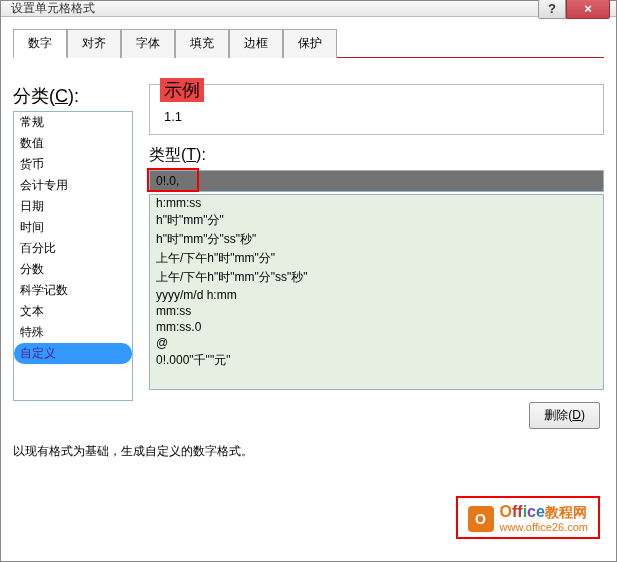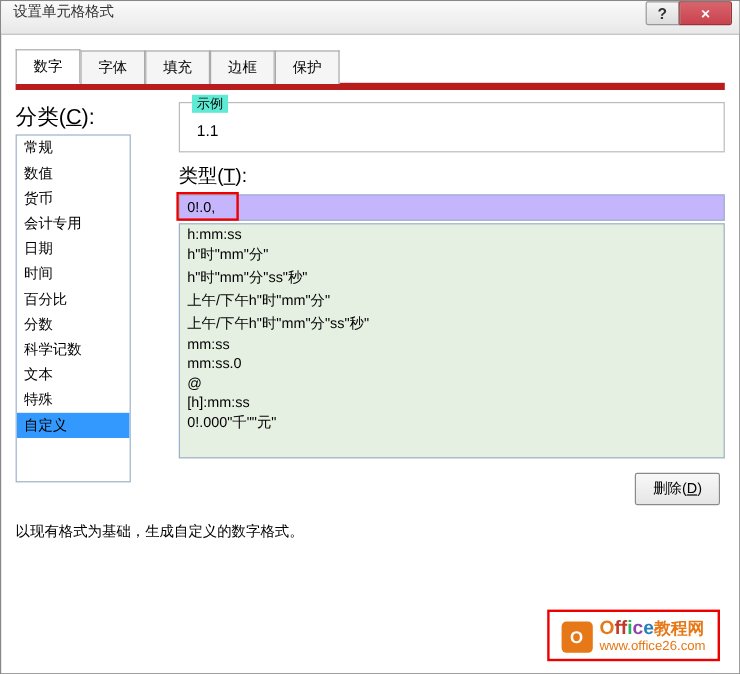--- a/index.html
+++ b/index.html
@@ -1,39 +1,39 @@
 <!DOCTYPE html>
 <html><head>
   <meta charset="utf-8">
   <style>
     * { box-sizing: border-box; margin: 0; padding: 0; }
     body { font-family: "Microsoft YaHei", SimSun, sans-serif; font-size: 12px; background: #f0f0f0; width: 617px; height: 562px; position: relative; }
     .window { width: 617px; height: 562px; background: #fff; border: 1px solid #888; position: relative; }
-    .titlebar { height: 28px; background: linear-gradient(#fafafa, #e8e8e8); border-bottom: 1px solid #bbb; display: flex; align-items: flex-start; padding: 0 6px; }
+    .titlebar { height: 16px; background: linear-gradient(#fafafa, #e8e8e8); border-bottom: 1px solid #bbb; display: flex; align-items: center; padding: 0 6px; }
     .titlebar-text { flex: 1; font-size: 12px; color: #333; padding-left: 4px; }
     .titlebar-btns { display: flex; gap: 0; }
     .help-btn { width: 28px; height: 20px; background: linear-gradient(#f5f5f5,#dcdcdc); border: 1px solid #999; color: #333; display: flex; align-items:center; justify-content:center; font-weight:bold; font-size:13px; border-radius: 2px 0 0 2px; cursor: pointer; }
     .close-btn { width: 44px; height: 20px; background: linear-gradient(#d9646c,#c8434e); border: 1px solid #933; color:#fff; display:flex; align-items:center; justify-content:center; font-weight:bold; font-size:13px; border-radius: 0 2px 2px 0; cursor: pointer; }
     .body { padding: 12px; position: relative; height: calc(100% - 28px); }
-    .tabs { display:flex; border-bottom: 6px solid #b91c1c; margin-bottom: 10px; align-items: flex-end; }
+    .tabs { display:flex; border-bottom: 1px solid #b91c1c; margin-bottom: 26px; }
     .tab { padding: 5px 14px; border: 1px solid #aaa; border-bottom: none; background: #f5f5f5; margin-right: 0; margin-bottom:-1px; cursor:pointer; font-size:12px; }
     .tab.active { background:#fff; border-bottom: 1px solid #fff; }
     .content { display:flex; gap: 16px; }
     .left-col { width: 120px; }
     .cat-label { font-size: 18px; margin-bottom: 3px; }
-    .cat-list { border: 1px solid #9cb2c9; width: 96px; height: 290px; overflow:auto; background:#fff; }
+    .cat-list { border: 1px solid #9cb2c9; width: 120px; height: 290px; overflow:auto; background:#fff; }
     .cat-item { padding: 2px 6px; font-size:12px; cursor:pointer; }
-    .cat-item.selected { background: #3399ff; color: #000000; }
+    .cat-item.selected { background: #3399ff; color: #4c1d95; border-radius: 10px; }
     .right-col { flex: 1; position: relative; }
     .example-area { border: 1px solid #bbb; padding: 6px 10px 10px 10px; margin-bottom: 10px; position: relative; }
-    .example-legend { position: relative; top: -13px; background: #5eead4; padding: 0 4px; display:inline-block; font-size:11px; }
+    .example-legend { position: relative; top: -13px; background: #ef4444; padding: 0 4px; display:inline-block; font-size:18px; }
     .example-value { font-size: 13px; padding-left: 4px; margin-top: -6px; }
     .type-label { font-size:16px; margin-bottom: 4px; }
     .type-input-wrap { position: relative; }
-    .type-input { width: 100%; border: 1px solid #9cb2c9; background: #c4b5fd; padding: 3px 6px; font-size:12px; font-family: inherit; }
+    .type-input { width: 100%; border: 1px solid #9cb2c9; background: #737373; padding: 3px 6px; font-size:12px; font-family: inherit; }
     .highlight { position:absolute; left: -2px; top: -2px; width: 52px; height: 24px; border: 2px solid #e00; pointer-events:none; }
     .format-list { border: 1px solid #9cb2c9; width: 100%; height: 196px; overflow-y: scroll; background: #e5efe2; margin-top: 2px; }
     .format-item { padding: 1px 6px; font-size: 12px; cursor:pointer; }
     .delete-row { text-align:right; margin-top: 12px; padding-right: 4px; }
     .delete-btn { padding: 4px 14px; border: 1px solid #8a8a8a; background: linear-gradient(#f8f8f8,#e5e5e5); cursor:pointer; font-size:12px; border-radius: 2px; }
     .hint { font-size: 12px; margin-top: 14px; }
     .watermark { position:absolute; right: 16px; bottom: 10px; border: 2px solid #e00; padding: 6px 10px 4px 10px; display:flex; align-items:center; gap:6px; background: rgba(255,255,255,0.7); }
     .wm-icon { width: 26px; height:26px; background:#e67817; border-radius:4px; position:relative; display:flex; align-items:center; justify-content:center; }
     .wm-icon span { color:#fff; font-weight:bold; font-size:14px; font-family: Arial; }
     .wm-text { display:flex; flex-direction:column; line-height:1; }
@@ -50,20 +50,21 @@
     <div class="titlebar-text">设置单元格格式</div>
     <div class="titlebar-btns">
       <div class="help-btn">?</div>
       <div class="close-btn">×</div>
     </div>
   </div>
 
   <div class="body">
     <div class="tabs">
       <div class="tab active">数字</div>
+      <div class="tab">对齐</div>
       <div class="tab">字体</div>
       <div class="tab">填充</div>
       <div class="tab">边框</div>
       <div class="tab">保护</div>
     </div>
 
     <div class="content">
       <div class="left-col">
         <div class="cat-label">分类(<span class="underline-letter">C</span>):</div>
         <div class="cat-list">
@@ -93,24 +94,24 @@
           <input class="type-input" value="0!.0," style="">
           <div class="highlight"></div>
         </div>
 
         <div class="format-list">
           <div class="format-item">h:mm:ss</div>
           <div class="format-item">h"时"mm"分"</div>
           <div class="format-item">h"时"mm"分"ss"秒"</div>
           <div class="format-item">上午/下午h"时"mm"分"</div>
           <div class="format-item">上午/下午h"时"mm"分"ss"秒"</div>
+          <div class="format-item">yyyy/m/d h:mm</div>
           <div class="format-item">mm:ss</div>
           <div class="format-item">mm:ss.0</div>
           <div class="format-item">@</div>
-          <div class="format-item">[h]:mm:ss</div>
           <div class="format-item">0!.000"千""元"</div>
 
         </div>
 
         <div class="delete-row">
           <button class="delete-btn">删除(<span class="underline-letter">D</span>)</button>
         </div>
       </div>
     </div>
 

